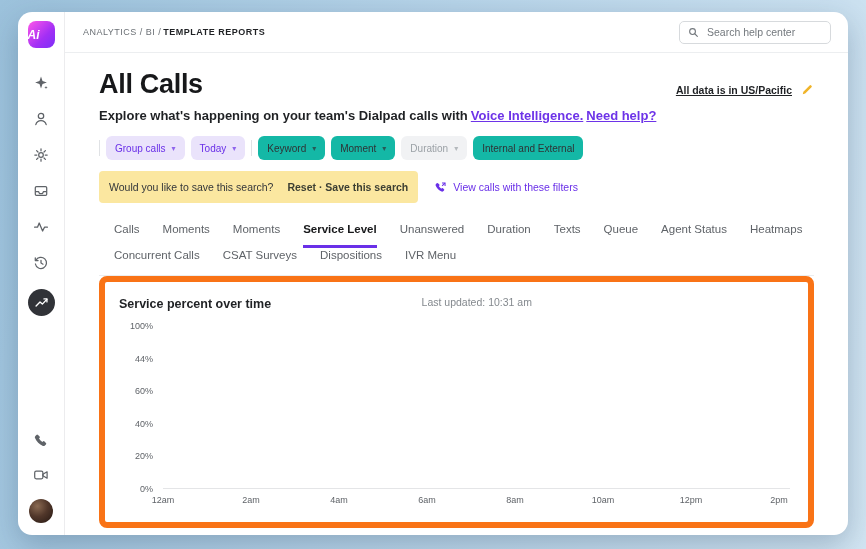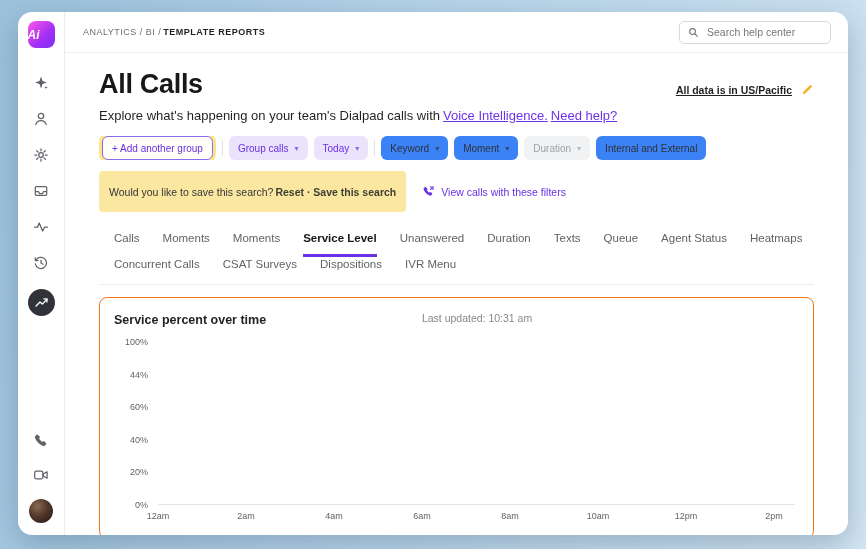--- a/index.html
+++ b/index.html
@@ -52,56 +52,56 @@
   .searchbox svg { width: 11px; height: 11px; flex: 0 0 auto; }
   .searchbox input { border: 0; outline: 0; width: 100%; font-size: 10.5px; color: #202124; font-family: inherit; background: transparent; }
   ::placeholder { color: #73787d; }
   .content { flex: 1; min-height: 0; padding: 16px 34px 0; }
   
   .title-row { display: flex; justify-content: space-between; align-items: flex-end; }
   h1 { margin: 0; font-size: 27px; font-weight: 800; color: #17181a; letter-spacing: -.3px; }
   .tz { display: flex; align-items: center; gap: 9px; padding-bottom: 4px; font-size: 10.5px; font-weight: 600; }
   .tz a { color: #1f2124; text-decoration: underline; cursor: pointer; }
   .tz svg { width: 13px; height: 13px; cursor: pointer; }
-  .subtitle { margin: 8px 0 0; font-size: 13px; color: #1f2124; }
+  .subtitle { margin: 8px 0 0; font-size: 13px; color: #1f2124; font-weight: bold; }
   .subtitle a { color: #6d33e8; text-decoration: underline; cursor: pointer; margin-left: 3px; }
   
   .chips { display: flex; align-items: center; gap: 6px; margin-top: 13px; flex-wrap: nowrap; overflow: hidden; }
   .chip {
     display: inline-flex; align-items: center; gap: 6px; height: 24px;
     padding: 0 9px; border-radius: 6px; font-size: 10px; white-space: nowrap; cursor: pointer;
   }
   .chip.purple { background: #eae3fb; color: #6a30e8; }
   .chip.outline { background: #fffef8; border: 1px solid #8d6bf0; color: #6a30e8; box-shadow: 0 0 0 3px rgba(247,222,110,.8); margin: 0 3px; }
-  .chip.grey { background: #3b82f6; color: #2f3235; }
+  .chip.grey { background: #14b8a6; color: #2f3235; }
   .chip.grey-muted { background: #f1f2f4; color: #9ba1a6; }
   .chip .caret { font-size: 8px; opacity: .7; }
   .chip .close { font-size: 12px; line-height: 1; }
   .vsep { width: 1px; height: 16px; background: #e0e2e5; flex: 0 0 1px; }
   
   .save-row { display: flex; align-items: center; gap: 16px; margin-top: 11px; }
   .banner {
-    background: #fbe7a0; border-radius: 4px; height: 41px;
-    display: flex; align-items: center; gap: 2px; padding: 0 10px; font-size: 10.5px; color: #33363a;
+    background: #fbe7a0; border-radius: 4px; height: 32px;
+    display: flex; align-items: center; gap: 14px; padding: 0 10px; font-size: 10.5px; color: #33363a;
   }
   .banner-actions { font-weight: 600; color: #3c3f33; }
   .banner-actions a { cursor: pointer; }
   .view-link { display: inline-flex; align-items: center; gap: 6px; color: #6a30e8; font-size: 10.5px; font-weight: 500; cursor: pointer; text-decoration: none; }
   .view-link svg { width: 13px; height: 13px; }
   
   .tabs { margin-top: 12px; border-bottom: 1px solid #ebedef; padding-left: 15px; }
   .tabrow { display: flex; }
   .tab {
     font-size: 11.5px; color: #5f6368; margin-right: 23px; padding: 8px 0 10px;
     border-bottom: 3px solid transparent; cursor: pointer; white-space: nowrap;
   }
   .tabrow.second .tab { padding: 1px 0 11px; }
   .tab.active { color: #17181a; font-weight: 700; border-bottom-color: #6a30e8; }
   
-  .chart-card { margin-top: 12px; border: 1px solid #f97316; border-radius: 8px; padding: 12px 14px 8px; }
+  .chart-card { border: 6px solid #f97316; border-radius: 8px; padding: 12px 14px 8px; }
   .chart-head { position: relative; height: 16px; }
   .chart-title { font-size: 12.5px; font-weight: 700; color: #1f2124; }
   .chart-updated { position: absolute; left: 53%; transform: translateX(-50%); top: 2px; font-size: 10.5px; color: #84898e; }
   .chart-area { position: relative; height: 188px; margin-top: 16px; }
   .yaxis { position: absolute; left: 0; top: 0; bottom: 25px; width: 34px; }
   .ylab { position: absolute; right: 0; transform: translateY(50%); font-size: 9px; color: #5f6368; }
   .plot {
     position: absolute; left: 44px; right: 4px; top: 0; bottom: 25px;
     border-bottom: 1px solid #e4e5e7; display: flex; align-items: flex-end; gap: 44px;
   }
@@ -201,23 +201,20 @@
           <a>All data is in US/Pacific</a>
           <svg viewBox="0 0 16 16">
               <path d="M2.2 13.8l.7-3L10.6 3a1.3 1.3 0 0 1 1.9 0l.4.4a1.3 1.3 0 0 1 0 1.9L5.2 13l-3 .8z" fill="#f0b429"></path>
             </svg>
         </div>
       </div>
 
       <p class="subtitle"><span>Explore what's happening on your team's Dialpad calls with</span><a>Voice Intelligence.</a><a>Need help?</a></p>
 
       <div class="chips" id="chips">
-          <div class="chip outline">
-            <span class="chip-label">+ Add another group</span>
-          </div>
           <span class="vsep"></span>
           <div class="chip purple">
             <span class="chip-label">Group calls</span>
             <span class="caret">▾</span>
           </div>
           <div class="chip purple">
             <span class="chip-label">Today</span>
             <span class="caret">▾</span>
           </div>
           <span class="vsep"></span>

